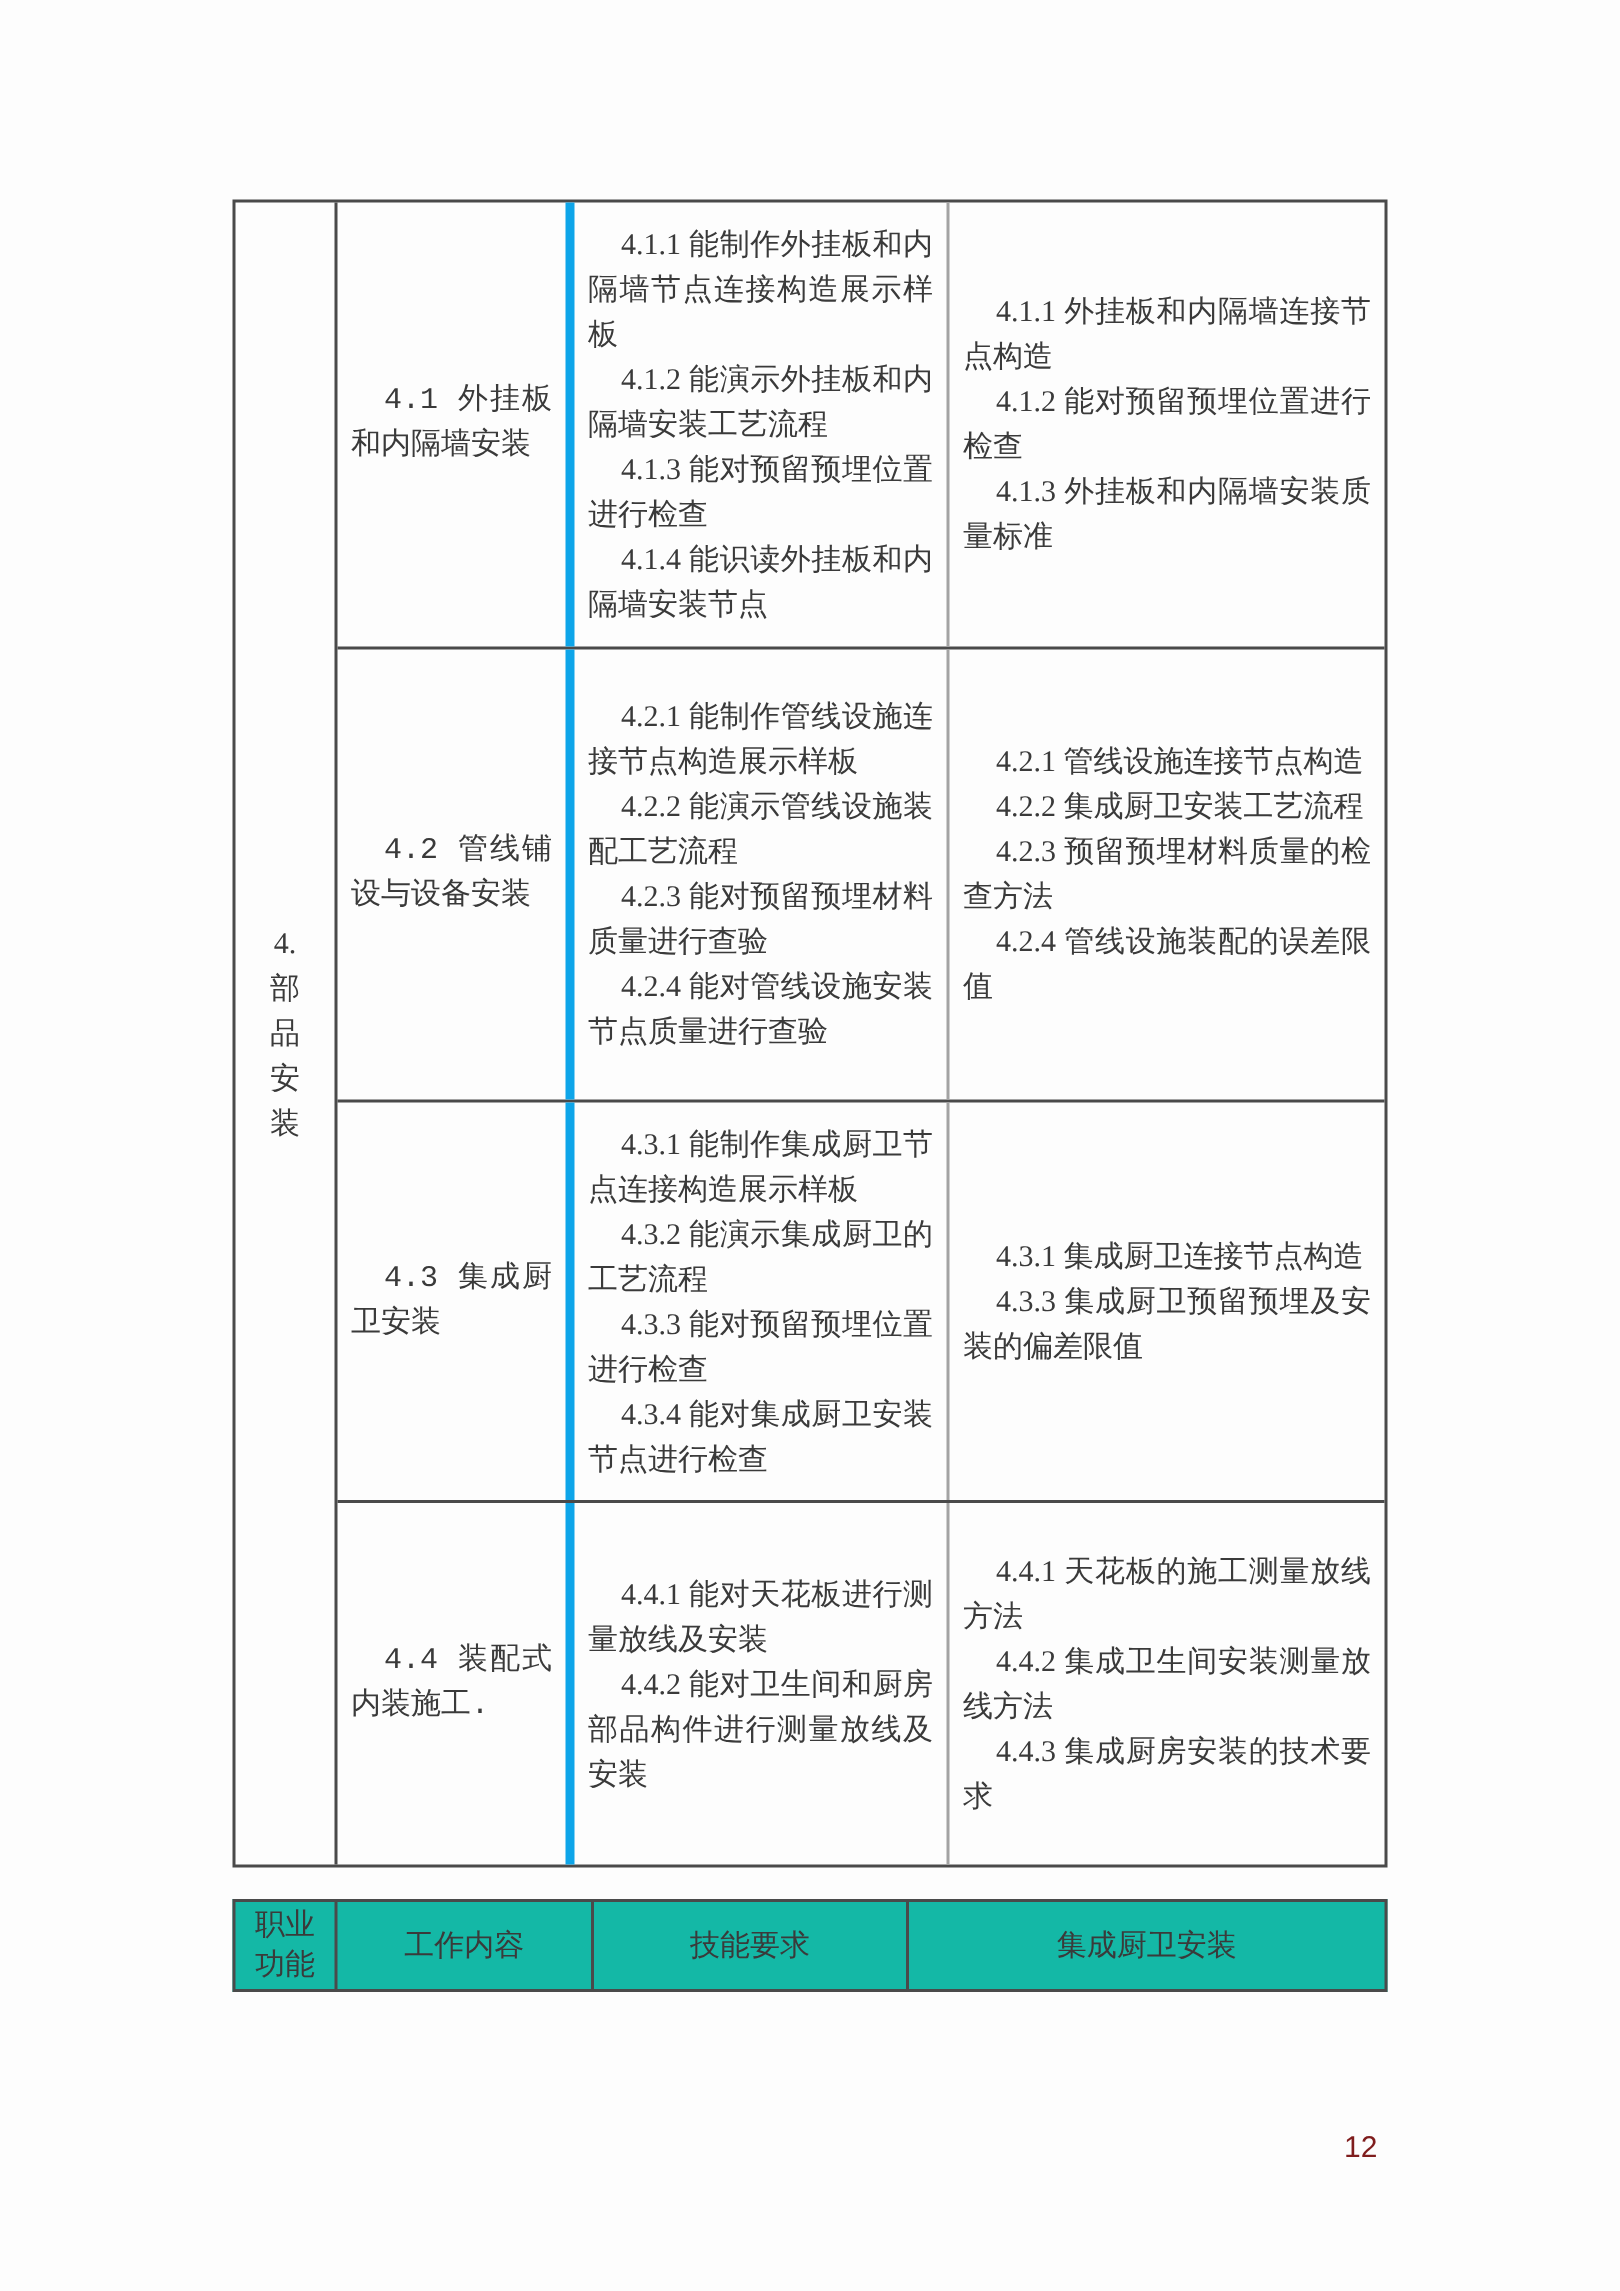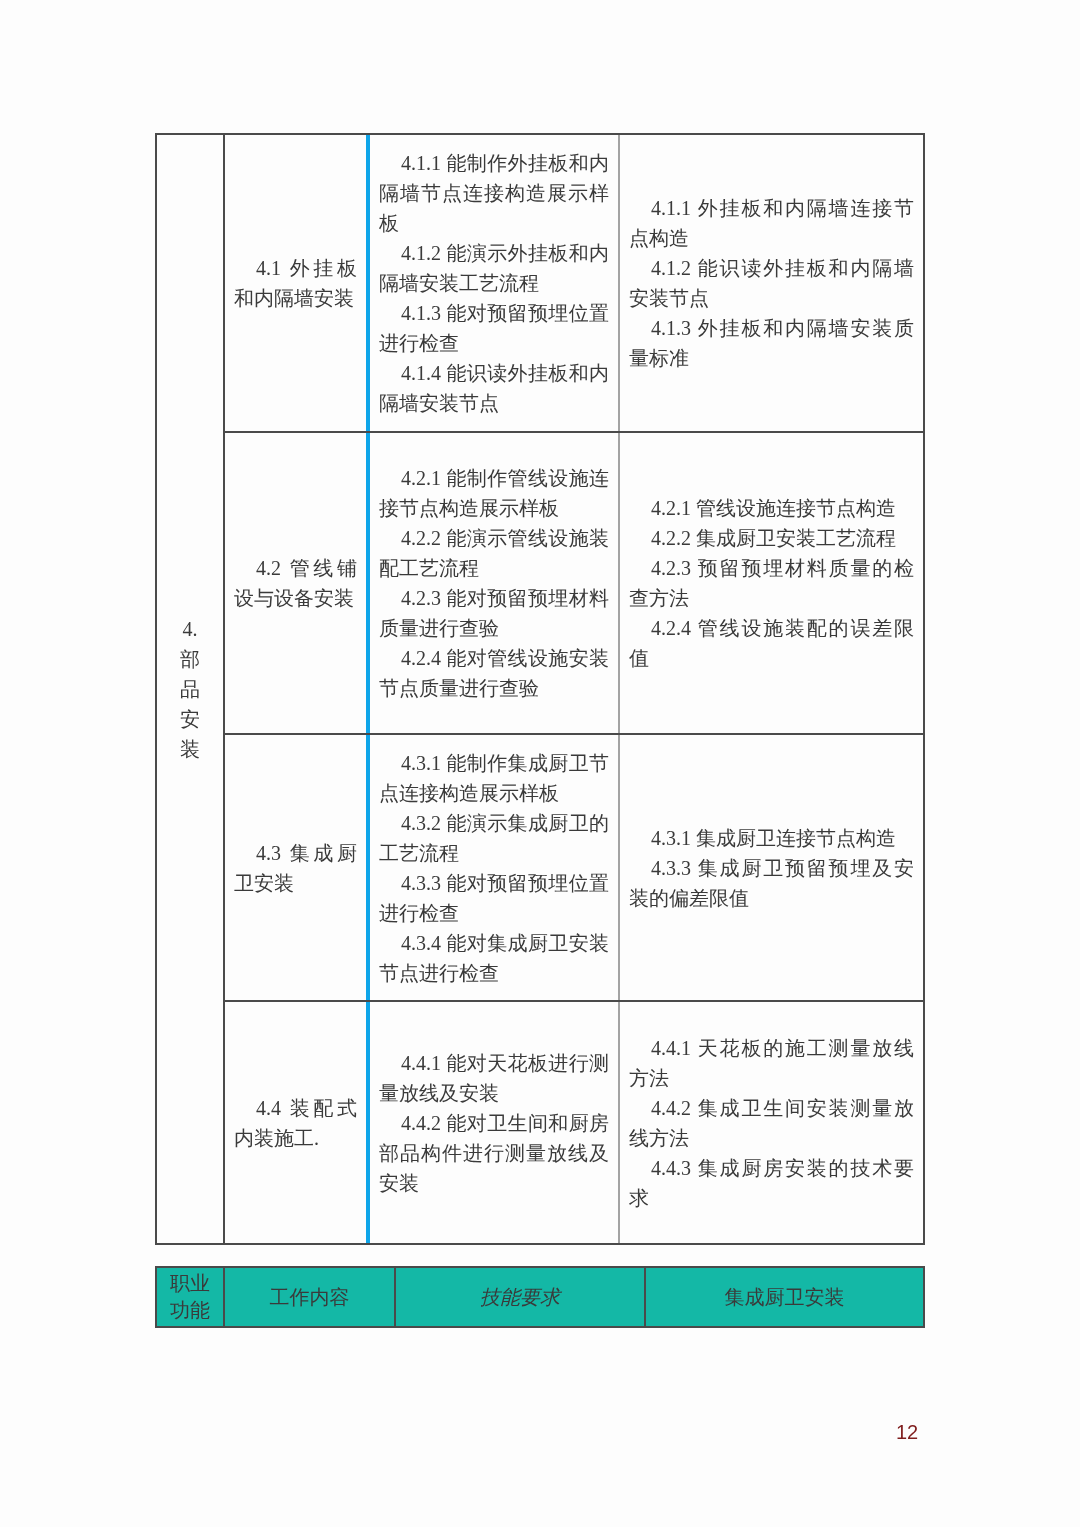--- a/index.html
+++ b/index.html
@@ -37,42 +37,42 @@
   .trow { display:flex; border-bottom:2px solid #4a4a4a; }
   .trow.r1 { height:298px; }
   .trow.r2 { height:302px; }
   .trow.r3 { height:267px; }
   .trow.r4 { flex:1; border-bottom:none; }
   .cell {
     padding:8px 9px;
     display:flex; flex-direction:column; justify-content:center;
     font-size:20px; line-height:30px;
   }
-  .cell.work   { width:145px; border-right:4px solid #0ea5e9; }
+  .cell.work   { width:158px; border-right:6px solid #0ea5e9;font-family:Liberation Mono, monospace; }
   .cell.skills { width:250px; border-right:2px solid #a3a3a3; }
   .cell.knowledge { flex:1; }
   .cell p { text-indent:1.1em; text-align:justify; }
   
   .header-table {
     position:absolute; left:155px; top:1266px;
     width:770px; height:62px;
     border:2px solid #4a4a4a;
     display:flex;
     background:#14b8a6;
   }
   .hcell {
     display:flex; align-items:center; justify-content:center;
     text-align:center;
     font-size:20px; line-height:27px;
     border-right:2px solid #4a4a4a;
     padding:2px 6px;
   }
   .hcell.c1 { width:68px; }
   .hcell.c2 { width:171px; }
-  .hcell.c3 { width:250px;font-style:italic; }
+  .hcell.c3 { width:210px; }
   .hcell.c4 { flex:1; border-right:none; }
   
   .page-num {
     position:absolute; left:896px; top:1421px;
     font-size:20px;
     font-family:"Liberation Sans","DejaVu Sans",sans-serif;
     color:#7f1d1d;
   }
 </style>
 </head>
@@ -97,21 +97,21 @@
           <p>4.1 外挂板和内隔墙安装</p>
         </div>
         <div class="cell skills">
           <p>4.1.1 能制作外挂板和内隔墙节点连接构造展示样板</p>
           <p>4.1.2 能演示外挂板和内隔墙安装工艺流程</p>
           <p>4.1.3 能对预留预埋位置进行检查</p>
           <p>4.1.4 能识读外挂板和内隔墙安装节点</p>
         </div>
         <div class="cell knowledge">
           <p>4.1.1 外挂板和内隔墙连接节点构造</p>
-          <p>4.1.2 能识读外挂板和内隔墙安装节点</p>
+          <p>4.1.2 能对预留预埋位置进行检查</p>
           <p>4.1.3 外挂板和内隔墙安装质量标准</p>
         </div>
       </div>
 
       <div class="trow r2">
         <div class="cell work">
           <p>4.2 管线铺设与设备安装</p>
         </div>
         <div class="cell skills">
           <p>4.2.1 能制作管线设施连接节点构造展示样板</p>

